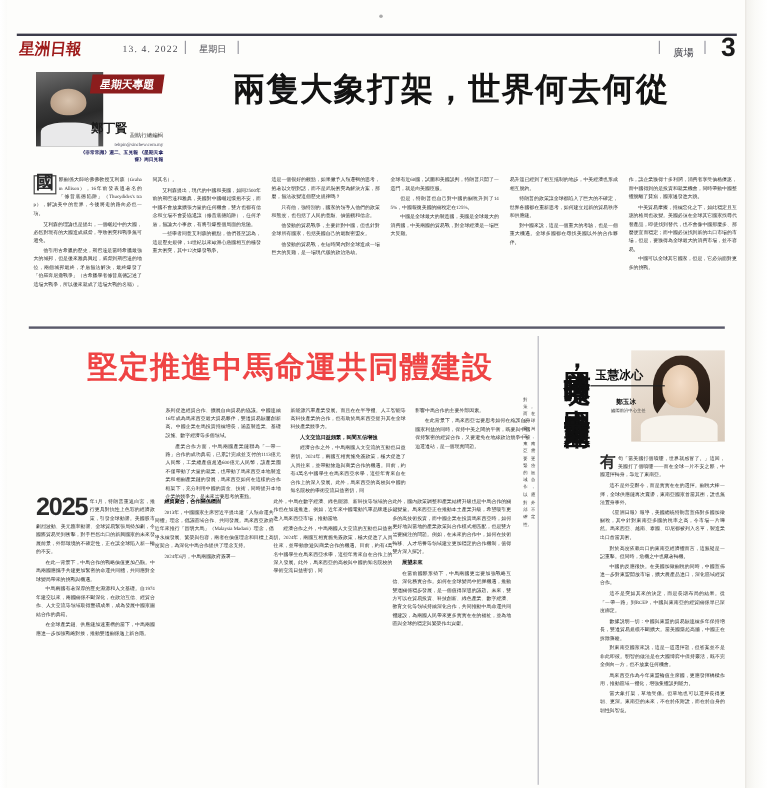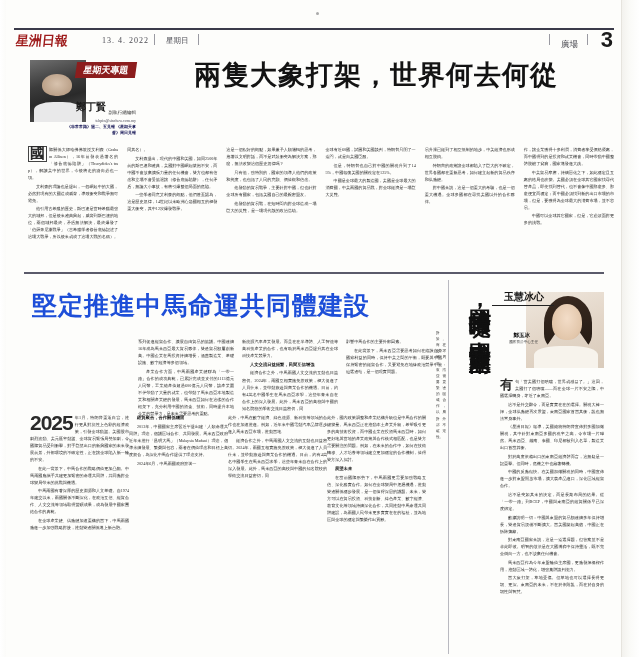--- a/index.html
+++ b/index.html
@@ -64,23 +64,23 @@
   .dropcap{float:left;font-size:15px;line-height:0.92;font-weight:bold;margin:0 2px 0 0;border:1px solid #444;padding:0px 1px;}
   .colbody p{margin:0 0 1.5px 0;text-indent:8px;}
   .colbody p.noind{text-indent:0;}
   .subh{font-weight:bold;color:#111;text-indent:0;font-size:4.3px;}
 
   .divider{position:absolute;left:24px;top:272px;width:580px;height:2px;background:#5a5a6a;}
 
   
   .art2{position:absolute;left:14px;top:286px;width:430px;height:368px;}
   .headline2{
-    position:absolute;left:18px;top:6px;width:400px;
-    font-size:25px;font-weight:bold;letter-spacing:1px;color:#1d4ed8;
-    font-family:"DejaVu Serif",serif;line-height:1.12;
+    position:absolute;left:28px;top:6px;width:400px;
+    font-size:25px;font-weight:bold;letter-spacing:1px;color:#ef4444;
+    font-family:"DejaVu Serif",serif;text-align:center;line-height:1.12;
   }
   .byline2{position:absolute;left:18px;top:48px;width:128px;height:74px;}
   .photo2{position:absolute;left:2px;top:2px;width:66px;height:66px;
     background:linear-gradient(165deg,#4a4a52 0%,#24242a 45%,#3c3c44 100%);}
   .photo2:after{content:"";position:absolute;left:18px;top:12px;width:30px;height:24px;border-radius:50% 50% 46% 46%;
     background:radial-gradient(ellipse at 50% 45%,#e0c9b2 0%,#c1a78e 70%,#8f7a64 100%);}
   .photo2:before{content:"";position:absolute;left:6px;bottom:0;width:54px;height:22px;background:#1e2430;border-radius:46% 46% 0 0;}
   .colbanner2{position:absolute;left:52px;top:2px;width:74px;height:34px;color:#111;
      font-size:11px;font-weight:bold;line-height:1.05;text-align:right;letter-spacing:0px;}
   .colbanner2 .sm{font-size:4.5px;font-weight:normal;display:block;text-align:right;}
@@ -106,22 +106,22 @@
     writing-mode:vertical-rl;text-orientation:upright;letter-spacing:2px;
     height:352px;
   }
   .photo3{position:absolute;right:0px;top:6px;width:78px;height:76px;
     background:linear-gradient(160deg,#efe7dd 0%,#e3d6c8 50%,#d9cbbb 100%);overflow:hidden;}
   .photo3 .face{position:absolute;left:26px;top:12px;width:30px;height:36px;border-radius:50% 50% 44% 44%;
     background:radial-gradient(ellipse at 50% 40%,#f3ddc8 0%,#e2c6aa 70%,#b89a7c 100%);}
   .photo3 .hair{position:absolute;left:18px;top:4px;width:48px;height:54px;border-radius:50% 50% 30% 30%;
     background:linear-gradient(170deg,#3a2a20,#231a14);clip-path:polygon(0 0,100% 0,100% 100%,72% 64%,28% 64%,0 100%);}
   .photo3 .body{position:absolute;left:8px;bottom:0;width:64px;height:22px;background:#f7f3ec;border-radius:40% 40% 0 0;}
-  .colbanner3{position:absolute;right:52px;top:4px;width:56px;height:14px;color:#111;font-size:10px;font-weight:bold;
-     letter-spacing:0px;text-align:center;white-space:nowrap;}
+  .colbanner3{position:absolute;right:52px;top:20px;width:56px;height:14px;color:#111;font-size:10px;font-weight:bold;
+     letter-spacing:0px;text-align:left;white-space:nowrap;}
   .colbanner3 .ul{position:absolute;left:-4px;bottom:-2px;width:62px;height:1px;background:#222;}
   .aname3{position:absolute;right:74px;top:46px;width:42px;text-align:right;font-size:5.5px;font-weight:bold;color:#111;}
   .atitle3{position:absolute;right:66px;top:54px;width:50px;text-align:right;font-size:3.6px;color:#333;line-height:1.3;}
   .cols3{position:absolute;left:44px;top:92px;width:104px;height:268px;}
   .c3{width:104px;}
   .dropcap3{float:left;font-size:13px;line-height:0.9;font-weight:bold;margin:1px 2px 0 0;}
 
   
   .art3lead{position:absolute;left:436px;top:330px;width:10px;height:120px;font-size:3.6px;line-height:1.7;color:#333;
      word-break:break-all;text-align:justify;}

